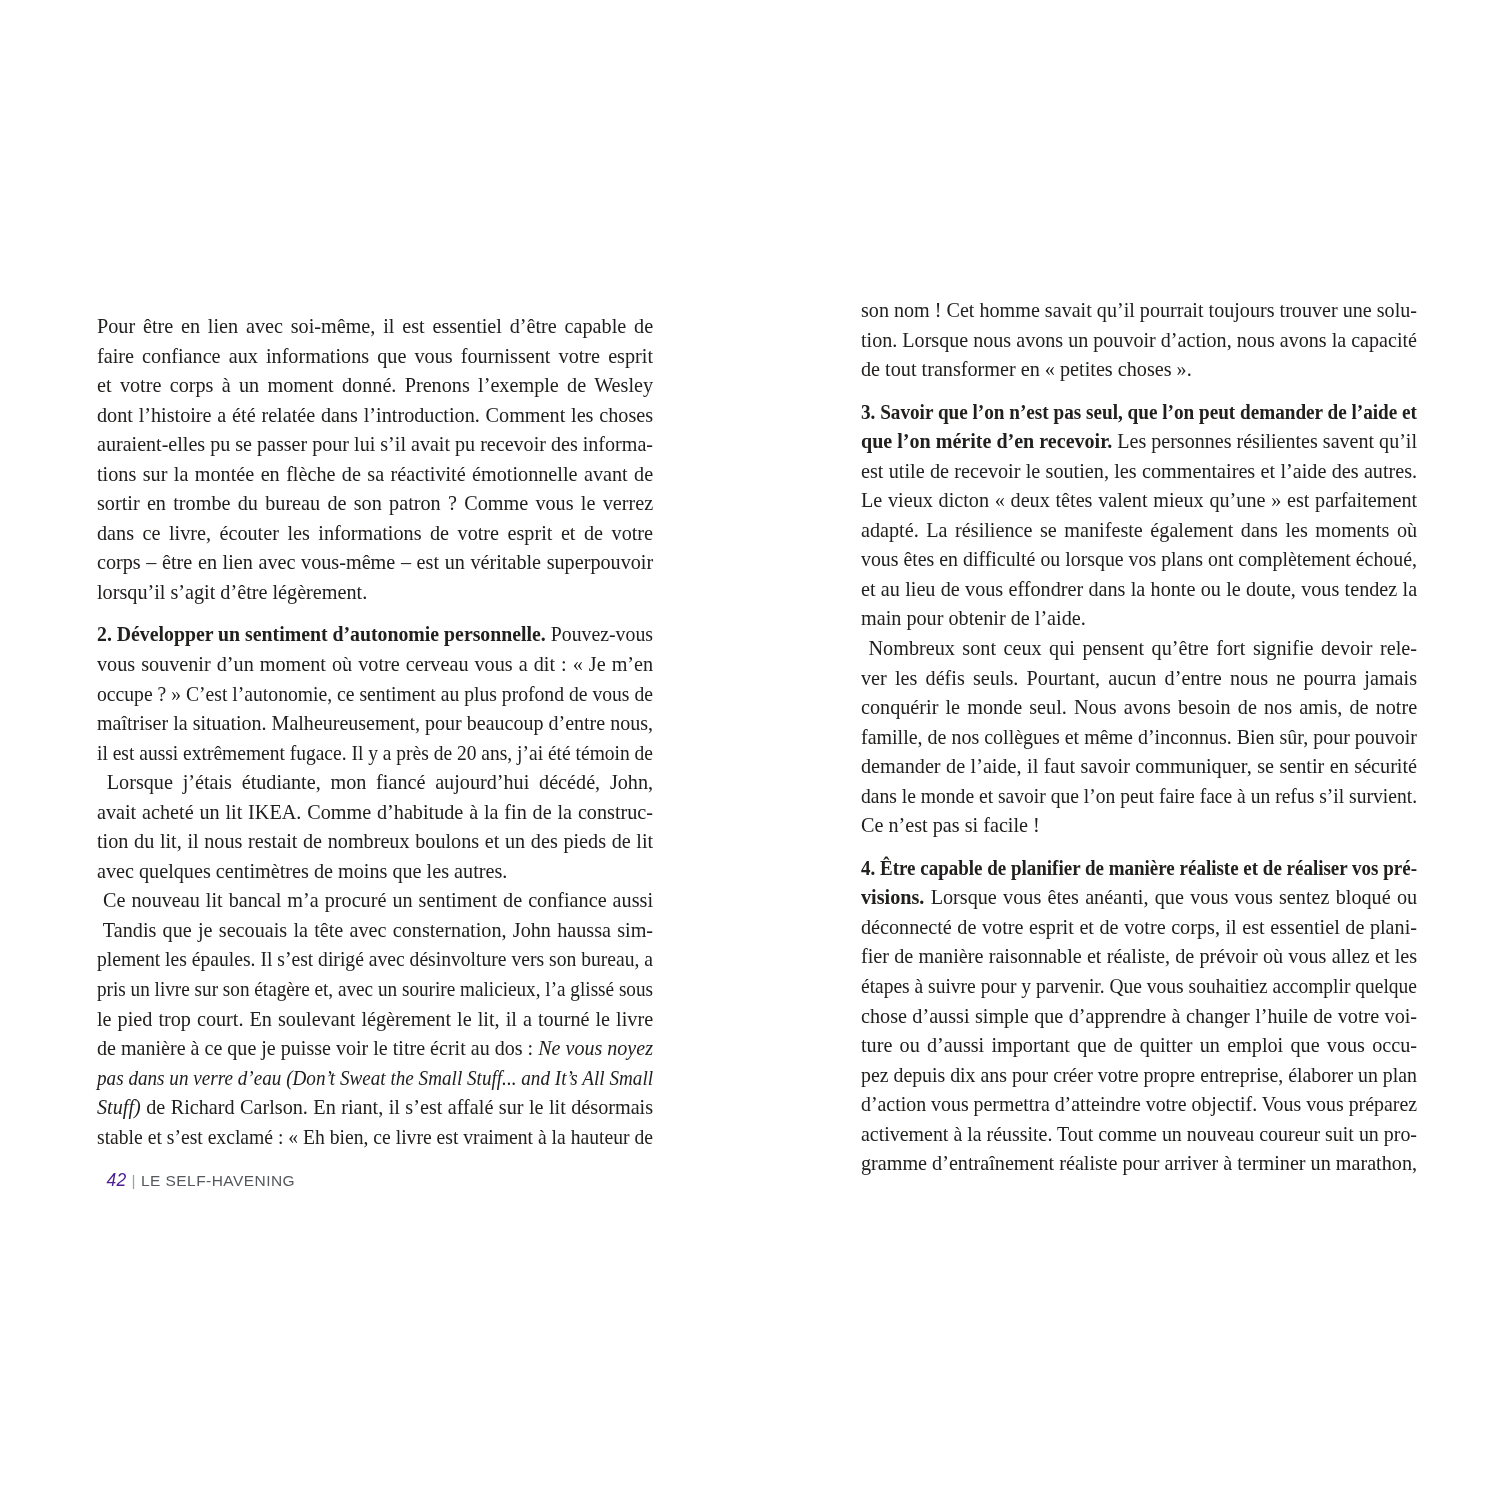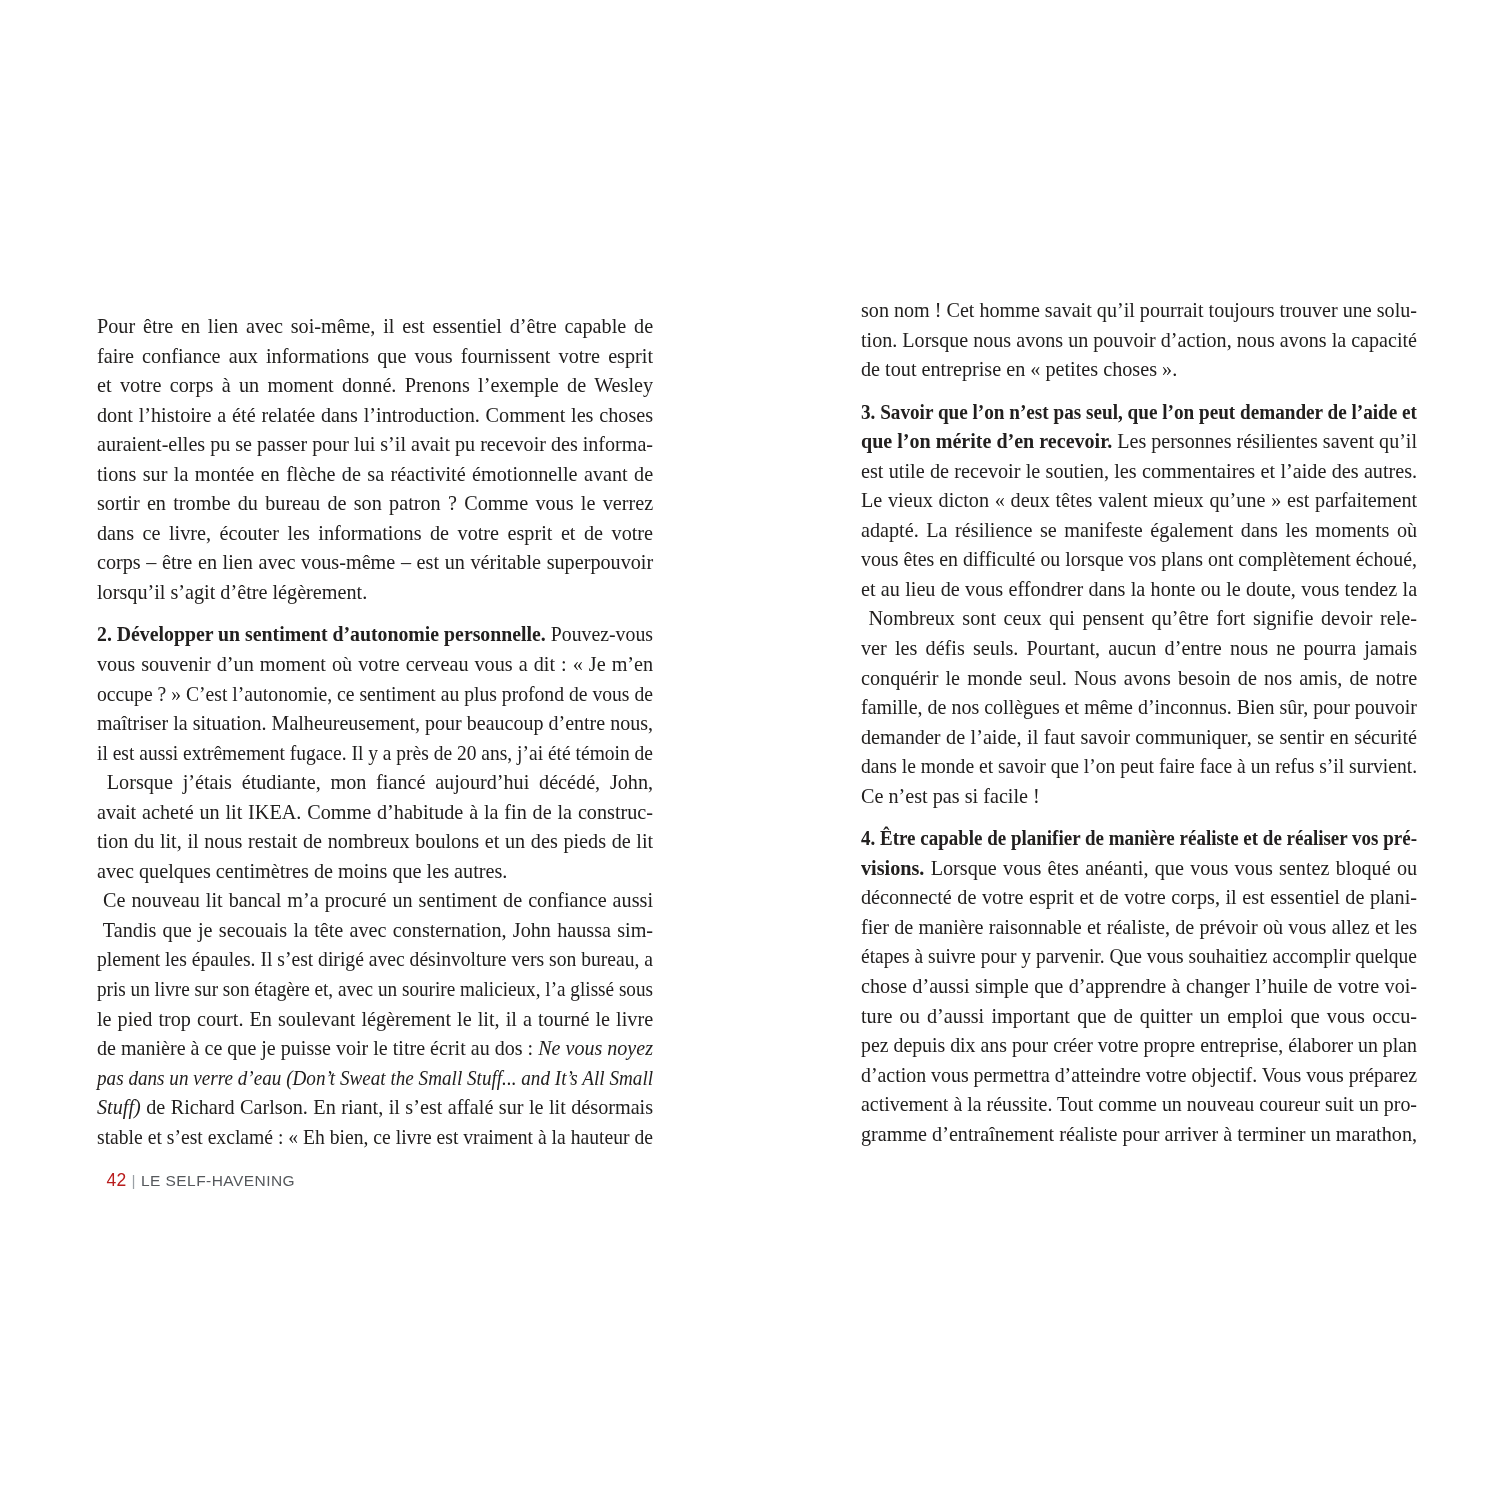--- a/index.html
+++ b/index.html
@@ -69,21 +69,22 @@
   .footer-left  { left: 78px; }
   .footer-right { right: 78px; }
   .footer .sep {
     color: #9aa0a6;
     font-weight: 300;
     padding: 0 5px;
   }
   .footer .pagenum {
     font-size: 17.5px;
     letter-spacing: 0.2px;
-    color: #b91c1c;
+    color: #4c1d95;
+    font-style: italic;
   }
   .footer .runhead {
     font-size: 15.5px;
     text-align: center;
   }
 </style>
 </head>
 <body>
 
 <div class="spread">
@@ -142,33 +143,34 @@
       <span class="pagenum">42</span><span class="sep">|</span><span class="runhead">LE SELF-HAVENING</span>
     </div>
   </div>
 
   <div class="page page-right">
     <div class="textblock">
 
       <div>
         <span class="jl" style="display: block; white-space: pre;"><span style="display: inline-block; transform: scaleX(0.9965); transform-origin: left center;"><span>son</span><span class="sp"> </span><span>nom</span><span class="sp"> </span><span>!</span><span class="sp"> </span><span>Cet</span><span class="sp"> </span><span>homme</span><span class="sp"> </span><span>savait</span><span class="sp"> </span><span>qu’il</span><span class="sp"> </span><span>pourrait</span><span class="sp"> </span><span>toujours</span><span class="sp"> </span><span>trouver</span><span class="sp"> </span><span>une</span><span class="sp"> </span><span>solu-</span></span></span>
         <span class="jl" style="display: block; white-space: pre;"><span style="display: inline-block; transform: scaleX(0.9956); transform-origin: left center;"><span>tion.</span><span class="sp"> </span><span>Lorsque</span><span class="sp"> </span><span>nous</span><span class="sp"> </span><span>avons</span><span class="sp"> </span><span>un</span><span class="sp"> </span><span>pouvoir</span><span class="sp"> </span><span>d’action,</span><span class="sp"> </span><span>nous</span><span class="sp"> </span><span>avons</span><span class="sp"> </span><span>la</span><span class="sp"> </span><span>capacité</span></span></span>
-        <span class="jl ragged"><span>de tout entreprise en « petites choses ».</span></span>
+        <span class="jl ragged"><span>de tout transformer en « petites choses ».</span></span>
       </div>
 
       <span class="gap-small"></span>
 
       <div>
         <span class="jl" style="display: block; white-space: pre;"><span style="display: inline-block; transform: scaleX(0.9498); transform-origin: left center;"><span style="font-weight: bold;">3.</span><span class="sp" style="font-weight: bold;"> </span><span style="font-weight: bold;">Savoir</span><span class="sp" style="font-weight: bold;"> </span><span style="font-weight: bold;">que</span><span class="sp" style="font-weight: bold;"> </span><span style="font-weight: bold;">l’on</span><span class="sp" style="font-weight: bold;"> </span><span style="font-weight: bold;">n’est</span><span class="sp" style="font-weight: bold;"> </span><span style="font-weight: bold;">pas</span><span class="sp" style="font-weight: bold;"> </span><span style="font-weight: bold;">seul,</span><span class="sp" style="font-weight: bold;"> </span><span style="font-weight: bold;">que</span><span class="sp" style="font-weight: bold;"> </span><span style="font-weight: bold;">l’on</span><span class="sp" style="font-weight: bold;"> </span><span style="font-weight: bold;">peut</span><span class="sp" style="font-weight: bold;"> </span><span style="font-weight: bold;">demander</span><span class="sp" style="font-weight: bold;"> </span><span style="font-weight: bold;">de</span><span class="sp" style="font-weight: bold;"> </span><span style="font-weight: bold;">l’aide</span><span class="sp" style="font-weight: bold;"> </span><span style="font-weight: bold;">et</span></span></span>
         <span class="jl" style="display: block; white-space: pre;"><span style="display: inline-block; transform: scaleX(0.9936); transform-origin: left center;"><span style="font-weight: bold;">que</span><span class="sp" style="font-weight: bold;"> </span><span style="font-weight: bold;">l’on</span><span class="sp" style="font-weight: bold;"> </span><span style="font-weight: bold;">mérite</span><span class="sp" style="font-weight: bold;"> </span><span style="font-weight: bold;">d’en</span><span class="sp" style="font-weight: bold;"> </span><span style="font-weight: bold;">recevoir.</span><span class="sp"> </span><span>Les</span><span class="sp"> </span><span>personnes</span><span class="sp"> </span><span>résilientes</span><span class="sp"> </span><span>savent</span><span class="sp"> </span><span>qu’il</span></span></span>
         <span class="jl" style="display: block; white-space: pre;"><span style="display: inline; word-spacing: 0.24px;"><span>est</span><span class="sp"> </span><span>utile</span><span class="sp"> </span><span>de</span><span class="sp"> </span><span>recevoir</span><span class="sp"> </span><span>le</span><span class="sp"> </span><span>soutien,</span><span class="sp"> </span><span>les</span><span class="sp"> </span><span>commentaires</span><span class="sp"> </span><span>et</span><span class="sp"> </span><span>l’aide</span><span class="sp"> </span><span>des</span><span class="sp"> </span><span>autres.</span></span></span>
         <span class="jl" style="display: block; white-space: pre;"><span style="display: inline; word-spacing: 0.65px;"><span>Le</span><span class="sp"> </span><span>vieux</span><span class="sp"> </span><span>dicton</span><span class="sp"> </span><span>«</span><span class="sp"> </span><span>deux</span><span class="sp"> </span><span>têtes</span><span class="sp"> </span><span>valent</span><span class="sp"> </span><span>mieux</span><span class="sp"> </span><span>qu’une</span><span class="sp"> </span><span>»</span><span class="sp"> </span><span>est</span><span class="sp"> </span><span>parfaitement</span></span></span>
         <span class="jl" style="display: block; white-space: pre;"><span style="display: inline; word-spacing: 2.47px;"><span>adapté.</span><span class="sp"> </span><span>La</span><span class="sp"> </span><span>résilience</span><span class="sp"> </span><span>se</span><span class="sp"> </span><span>manifeste</span><span class="sp"> </span><span>également</span><span class="sp"> </span><span>dans</span><span class="sp"> </span><span>les</span><span class="sp"> </span><span>moments</span><span class="sp"> </span><span>où</span></span></span>
         <span class="jl" style="display: block; white-space: pre;"><span style="display: inline-block; transform: scaleX(0.9834); transform-origin: left center;"><span>vous</span><span class="sp"> </span><span>êtes</span><span class="sp"> </span><span>en</span><span class="sp"> </span><span>difficulté</span><span class="sp"> </span><span>ou</span><span class="sp"> </span><span>lorsque</span><span class="sp"> </span><span>vos</span><span class="sp"> </span><span>plans</span><span class="sp"> </span><span>ont</span><span class="sp"> </span><span>complètement</span><span class="sp"> </span><span>échoué,</span></span></span>
         <span class="jl" style="display: block; white-space: pre;"><span style="display: inline; word-spacing: 0.21px;"><span>et</span><span class="sp"> </span><span>au</span><span class="sp"> </span><span>lieu</span><span class="sp"> </span><span>de</span><span class="sp"> </span><span>vous</span><span class="sp"> </span><span>effondrer</span><span class="sp"> </span><span>dans</span><span class="sp"> </span><span>la</span><span class="sp"> </span><span>honte</span><span class="sp"> </span><span>ou</span><span class="sp"> </span><span>le</span><span class="sp"> </span><span>doute,</span><span class="sp"> </span><span>vous</span><span class="sp"> </span><span>tendez</span><span class="sp"> </span><span>la</span></span></span>
+        <span class="jl ragged"><span>main pour obtenir de l’aide.</span></span>
       </div>
 
       <div>
         <span class="jl" style="display: block; white-space: pre;"><span style="display: inline; word-spacing: 2.45px;"><span class="sp"> </span><span>Nombreux</span><span class="sp"> </span><span>sont</span><span class="sp"> </span><span>ceux</span><span class="sp"> </span><span>qui</span><span class="sp"> </span><span>pensent</span><span class="sp"> </span><span>qu’être</span><span class="sp"> </span><span>fort</span><span class="sp"> </span><span>signifie</span><span class="sp"> </span><span>devoir</span><span class="sp"> </span><span>rele-</span></span></span>
         <span class="jl" style="display: block; white-space: pre;"><span style="display: inline; word-spacing: 3.12px;"><span>ver</span><span class="sp"> </span><span>les</span><span class="sp"> </span><span>défis</span><span class="sp"> </span><span>seuls.</span><span class="sp"> </span><span>Pourtant,</span><span class="sp"> </span><span>aucun</span><span class="sp"> </span><span>d’entre</span><span class="sp"> </span><span>nous</span><span class="sp"> </span><span>ne</span><span class="sp"> </span><span>pourra</span><span class="sp"> </span><span>jamais</span></span></span>
         <span class="jl" style="display: block; white-space: pre;"><span style="display: inline; word-spacing: 2.07px;"><span>conquérir</span><span class="sp"> </span><span>le</span><span class="sp"> </span><span>monde</span><span class="sp"> </span><span>seul.</span><span class="sp"> </span><span>Nous</span><span class="sp"> </span><span>avons</span><span class="sp"> </span><span>besoin</span><span class="sp"> </span><span>de</span><span class="sp"> </span><span>nos</span><span class="sp"> </span><span>amis,</span><span class="sp"> </span><span>de</span><span class="sp"> </span><span>notre</span></span></span>
         <span class="jl" style="display: block; white-space: pre;"><span style="display: inline-block; transform: scaleX(0.99); transform-origin: left center;"><span>famille,</span><span class="sp"> </span><span>de</span><span class="sp"> </span><span>nos</span><span class="sp"> </span><span>collègues</span><span class="sp"> </span><span>et</span><span class="sp"> </span><span>même</span><span class="sp"> </span><span>d’inconnus.</span><span class="sp"> </span><span>Bien</span><span class="sp"> </span><span>sûr,</span><span class="sp"> </span><span>pour</span><span class="sp"> </span><span>pouvoir</span></span></span>
         <span class="jl" style="display: block; white-space: pre;"><span style="display: inline; word-spacing: 0.4px;"><span>demander</span><span class="sp"> </span><span>de</span><span class="sp"> </span><span>l’aide,</span><span class="sp"> </span><span>il</span><span class="sp"> </span><span>faut</span><span class="sp"> </span><span>savoir</span><span class="sp"> </span><span>communiquer,</span><span class="sp"> </span><span>se</span><span class="sp"> </span><span>sentir</span><span class="sp"> </span><span>en</span><span class="sp"> </span><span>sécurité</span></span></span>
         <span class="jl" style="display: block; white-space: pre;"><span style="display: inline-block; transform: scaleX(0.9694); transform-origin: left center;"><span>dans</span><span class="sp"> </span><span>le</span><span class="sp"> </span><span>monde</span><span class="sp"> </span><span>et</span><span class="sp"> </span><span>savoir</span><span class="sp"> </span><span>que</span><span class="sp"> </span><span>l’on</span><span class="sp"> </span><span>peut</span><span class="sp"> </span><span>faire</span><span class="sp"> </span><span>face</span><span class="sp"> </span><span>à</span><span class="sp"> </span><span>un</span><span class="sp"> </span><span>refus</span><span class="sp"> </span><span>s’il</span><span class="sp"> </span><span>survient.</span></span></span>
         <span class="jl ragged"><span>Ce n’est pas si facile !</span></span>

